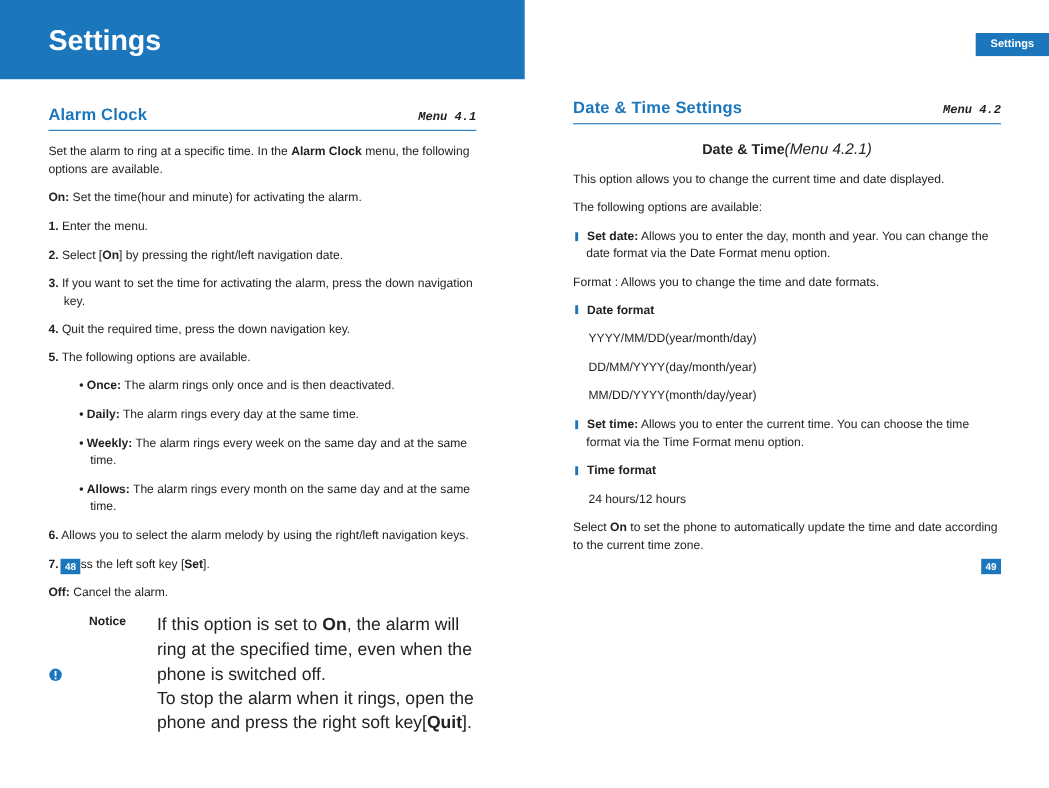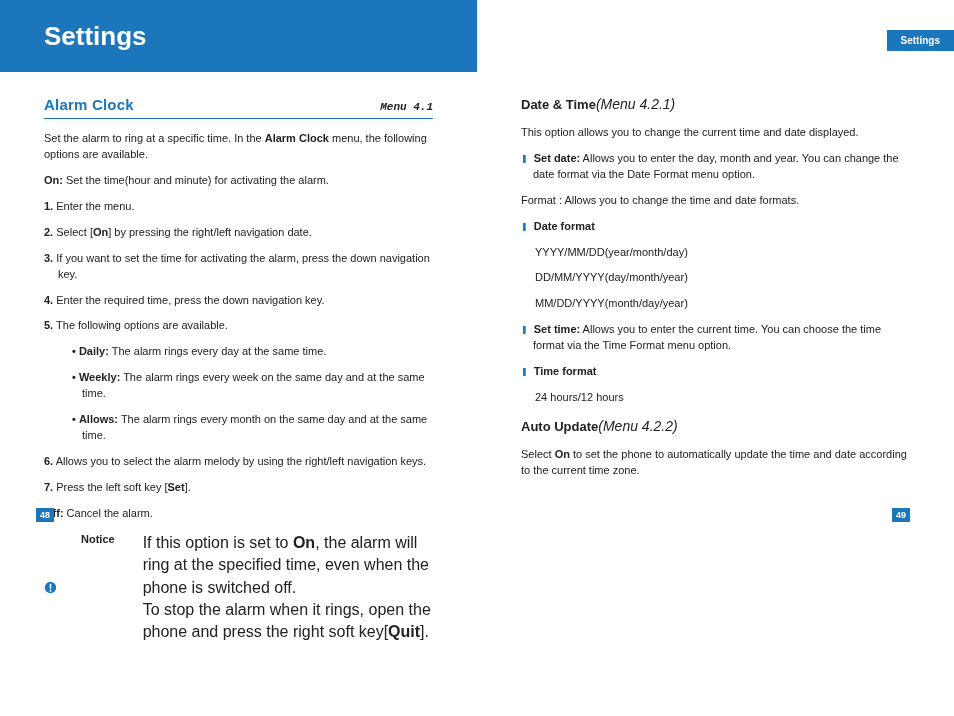--- a/index.html
+++ b/index.html
@@ -33,21 +33,21 @@
     color: #fff;
     font-weight: bold;
     font-size: 10px;
     padding: 5px 14px 5px 14px;
   }
   .content { padding: 22px 44px 0 44px; font-size: 11px; line-height: 1.45; color: #222; }
   .page-right .content { padding-top: 88px; }
   .section-head { display: flex; align-items: baseline; justify-content: space-between; border-bottom: 1px solid #1b76bc; padding-bottom: 2px; margin-bottom: 12px; }
   .section-head .title { color: #1b76bc; font-weight: 800; font-size: 15px; letter-spacing: 0.2px; font-family: Arial Black, Arial, sans-serif; }
   .section-head .menuref { font-style: italic; font-weight: bold; font-size: 11px; color: #222; font-family: Liberation Mono, monospace; }
-  .subhead { display: flex; justify-content: flex-start; align-items: baseline; margin-top: 6px; margin-bottom: 10px; }
+  .subhead { display: flex; justify-content: center; align-items: baseline; margin-top: 6px; margin-bottom: 10px; }
   .subhead .sub { font-weight: 800; font-size: 13px; font-family: Arial Black, Arial, sans-serif; }
   .subhead .mref { font-style: italic; font-size: 14px; }
   p.body { margin-bottom: 10px; }
   .bold { font-weight: 800; font-family: Arial Black, Arial, sans-serif; }
   ol.steps { list-style: none; margin-left: 0; }
   ol.steps > li { margin-bottom: 10px; padding-left: 14px; text-indent: -14px; }
   ol.steps > li .num { font-weight: 800; font-family: Arial Black, Arial, sans-serif; }
   ul.bul { list-style: none; margin-left: 14px; }
   ul.bul > li { margin-bottom: 10px; padding-left: 10px; text-indent: -10px; }
   ul.bul > li::before { content: "• "; font-weight: bold; }
@@ -66,21 +66,21 @@
     width: 18px;
     height: 14px;
     background: #1b76bc;
     color: #fff;
     font-size: 9px;
     font-weight: bold;
     display: flex;
     align-items: center;
     justify-content: center;
   }
-  .page-left .page-num { left: 36px; }
+  .page-left .page-num { left: 55px; }
   .page-right .page-num { right: 44px; }
 </style>
 </head>
 <body>
 
 <div class="page page-left">
   <div class="banner-blue">
     <span>Settings</span>
   </div>
   <div class="content">
@@ -94,23 +94,24 @@
       <span>Set the alarm to ring at a specific time. In the </span><span class="bold">Alarm Clock</span><span> menu, the following options are available.</span>
     </p>
     <p class="body">
       <span class="bold">On:</span><span> Set the time(hour and minute) for activating the alarm.</span>
     </p>
 
     <ol class="steps">
       <li><span class="num">1.</span> <span>Enter the menu.</span></li>
       <li><span class="num">2.</span> <span>Select [</span><span class="bold">On</span><span>] by pressing the right/left navigation date.</span></li>
       <li><span class="num">3.</span> <span>If you want to set the time for activating the alarm, press the down navigation key.</span></li>
-      <li><span class="num">4.</span> <span>Enter the required time, press the down navigation key.</span></li>
+      <li><span class="num">4.</span> <span>Quit the required time, press the down navigation key.</span></li>
       <li><span class="num">5.</span> <span>The following options are available.</span>
         <ul class="bul" style="margin-top:10px;">
+          <li><span class="bold">Once:</span><span> The alarm rings only once and is then deactivated.</span></li>
           <li><span class="bold">Daily:</span><span> The alarm rings every day at the same time.</span></li>
           <li><span class="bold">Weekly:</span><span> The alarm rings every week on the same day and at the same time.</span></li>
           <li><span class="bold">Allows:</span><span> The alarm rings every month on the same day and at the same time.</span></li>
         </ul>
       </li>
       <li><span class="num">6.</span> <span>Allows you to select the alarm melody by using the right/left navigation keys.</span></li>
       <li><span class="num">7.</span> <span>Press the left soft key [</span><span class="bold">Set</span><span>].</span></li>
     </ol>
 
     <p class="body">
@@ -134,51 +135,52 @@
 
   </div>
   <div class="page-num">48</div>
 </div>
 
 <div class="page page-right">
   <div class="header-tab">Settings</div>
 
   <div class="content">
 
+    <div class="section-head">
+      <span class="title">Date &amp; Time Settings</span>
+      <span class="menuref">Menu 4.2</span>
+    </div>
 
     <div class="subhead">
       <span class="sub">Date &amp; Time</span>
       <span class="mref">(Menu 4.2.1)</span>
     </div>
 
     <p class="body">This option allows you to change the current time and date displayed.</p>
+    <p class="body">The following options are available:</p>
 
     <ul class="blue-bul">
       <li><span class="bold">Set date:</span><span> Allows you to enter the day, month and year. You can change the date format via the Date Format menu option.</span></li>
     </ul>
 
     <p class="body">Format : Allows you to change the time and date formats.</p>
 
     <ul class="blue-bul">
       <li><span class="bold">Date format</span></li>
     </ul>
     <p class="indent">YYYY/MM/DD(year/month/day)</p>
     <p class="indent">DD/MM/YYYY(day/month/year)</p>
     <p class="indent">MM/DD/YYYY(month/day/year)</p>
 
     <ul class="blue-bul">
       <li><span class="bold">Set time:</span><span> Allows you to enter the current time. You can choose the time format via the Time Format menu option.</span></li>
       <li><span class="bold">Time format</span></li>
     </ul>
     <p class="indent">24 hours/12 hours</p>
 
-    <div class="subhead" style="margin-top:4px;">
-      <span class="sub">Auto Update</span>
-      <span class="mref">(Menu 4.2.2)</span>
-    </div>
 
     <p class="body">
       <span>Select </span><span class="bold">On</span><span> to set the phone to automatically update the time and date according to the current time zone.</span>
     </p>
 
   </div>
   <div class="page-num">49</div>
 </div>
 
 </body></html>

